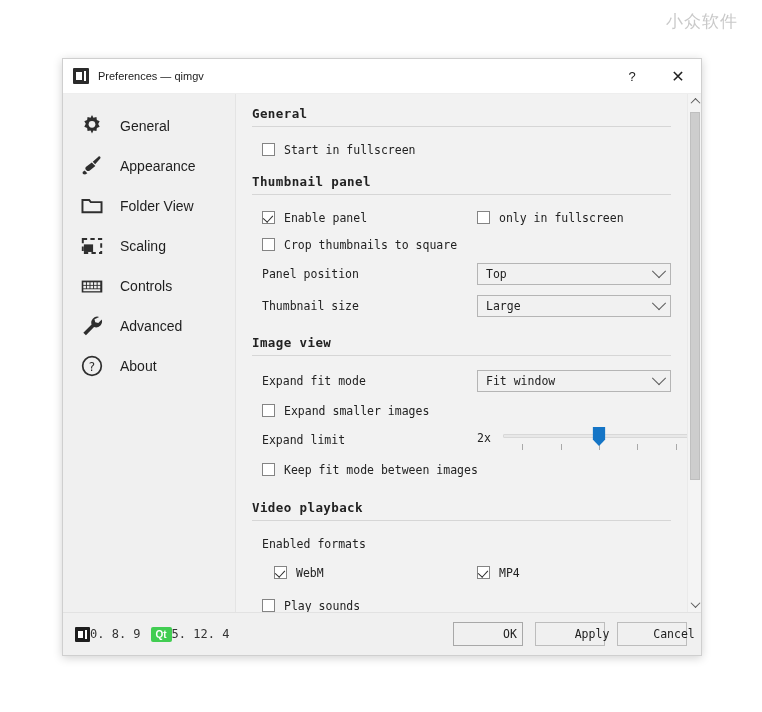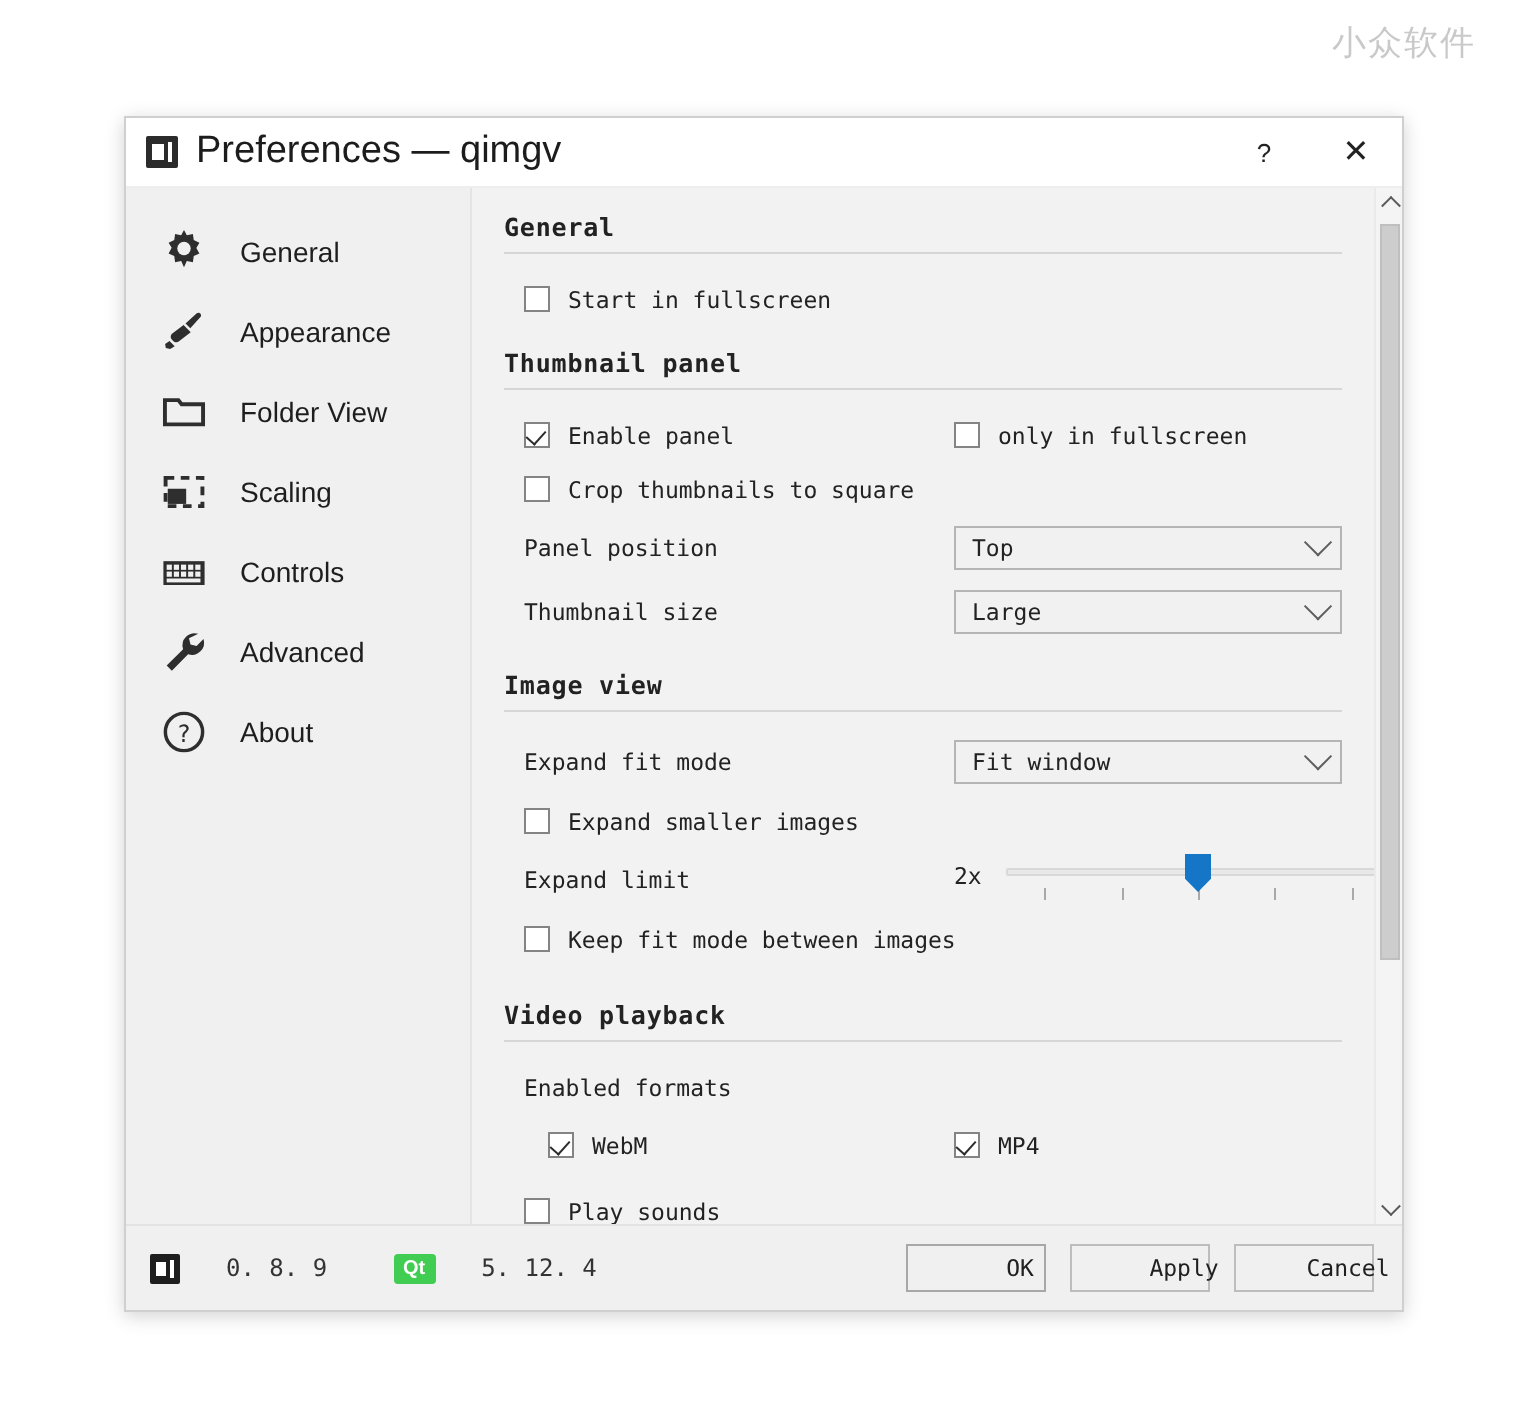--- a/index.html
+++ b/index.html
@@ -69,21 +69,21 @@
   }
   .app-icon::after {
     content: "";
     position: absolute;
     left: 11px; top: 3px;
     width: 2px; height: 10px;
     background: #ffffff;
   }
   .title-text {
     margin-left: 9px;
-    font-size: 19px;
+    font-size: 11px;
     color: #1c1c1c;
     font-family: "Liberation Sans", sans-serif;
   }
   .title-btns {
     position: absolute;
     right: 0; top: 0;
     height: 34px;
     display: flex;
     align-items: center;
   }
@@ -348,21 +348,21 @@
     min-height: 42px;
     background: #f0f0f0;
     border-top: 1px solid #e2e2e2;
     display: flex;
     align-items: center;
     padding: 0 14px 0 12px;
   }
   .ver-group {
     display: flex;
     align-items: center;
-    gap: 23px;
+    gap: 0;
   }
   .ver-icon-app {
     width: 15px; height: 15px;
     background: #1e1e1e;
     position: relative;
     border-radius: 1px;
   }
   .ver-icon-app::before {
     content: "";
     position: absolute;

